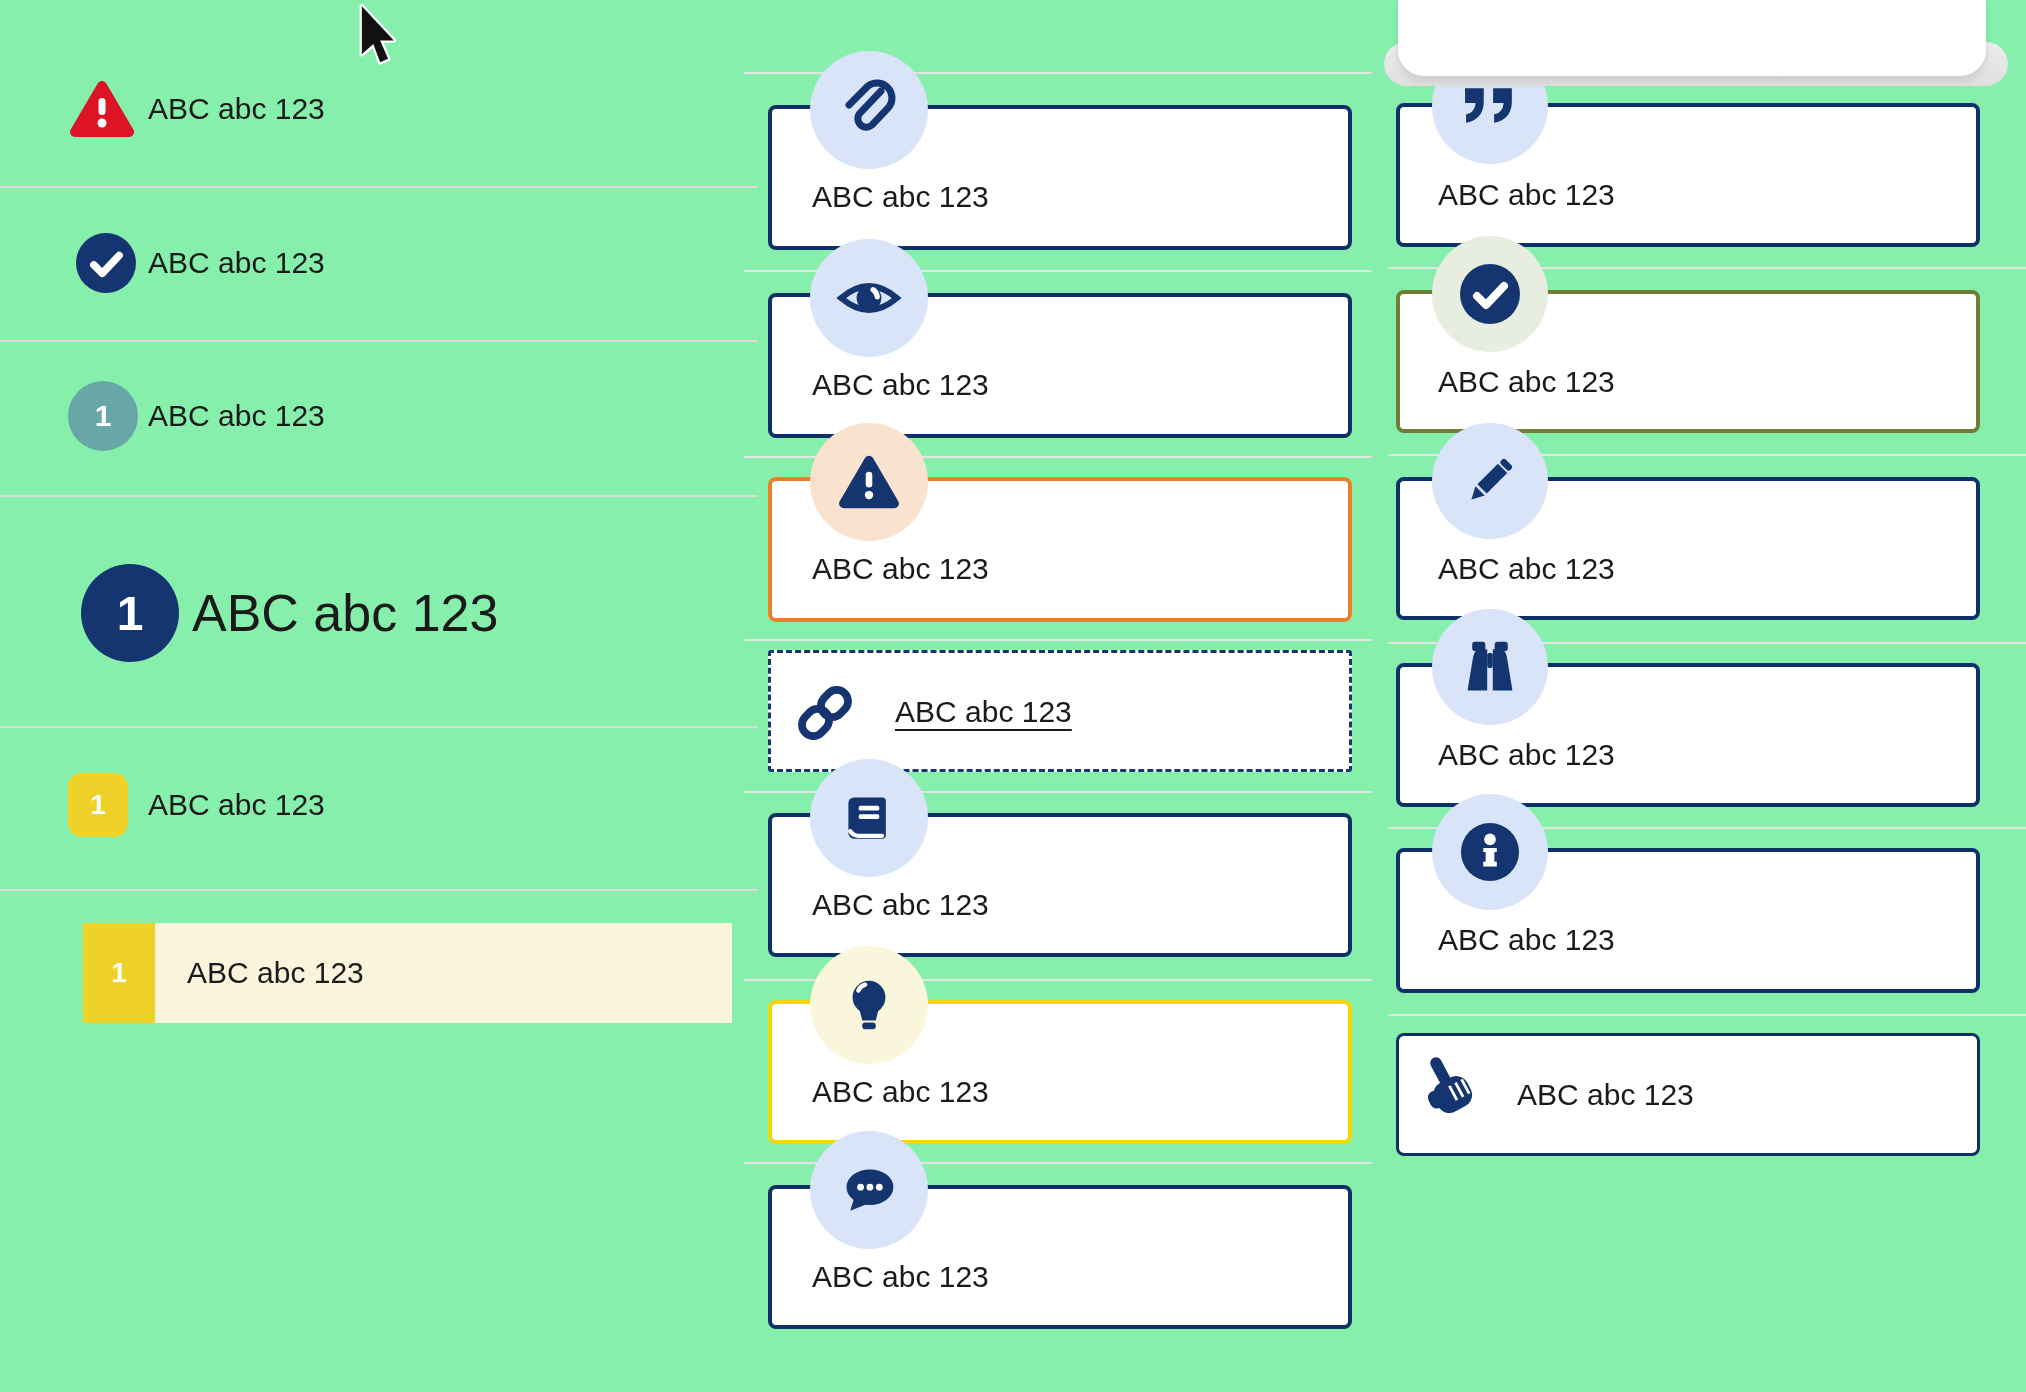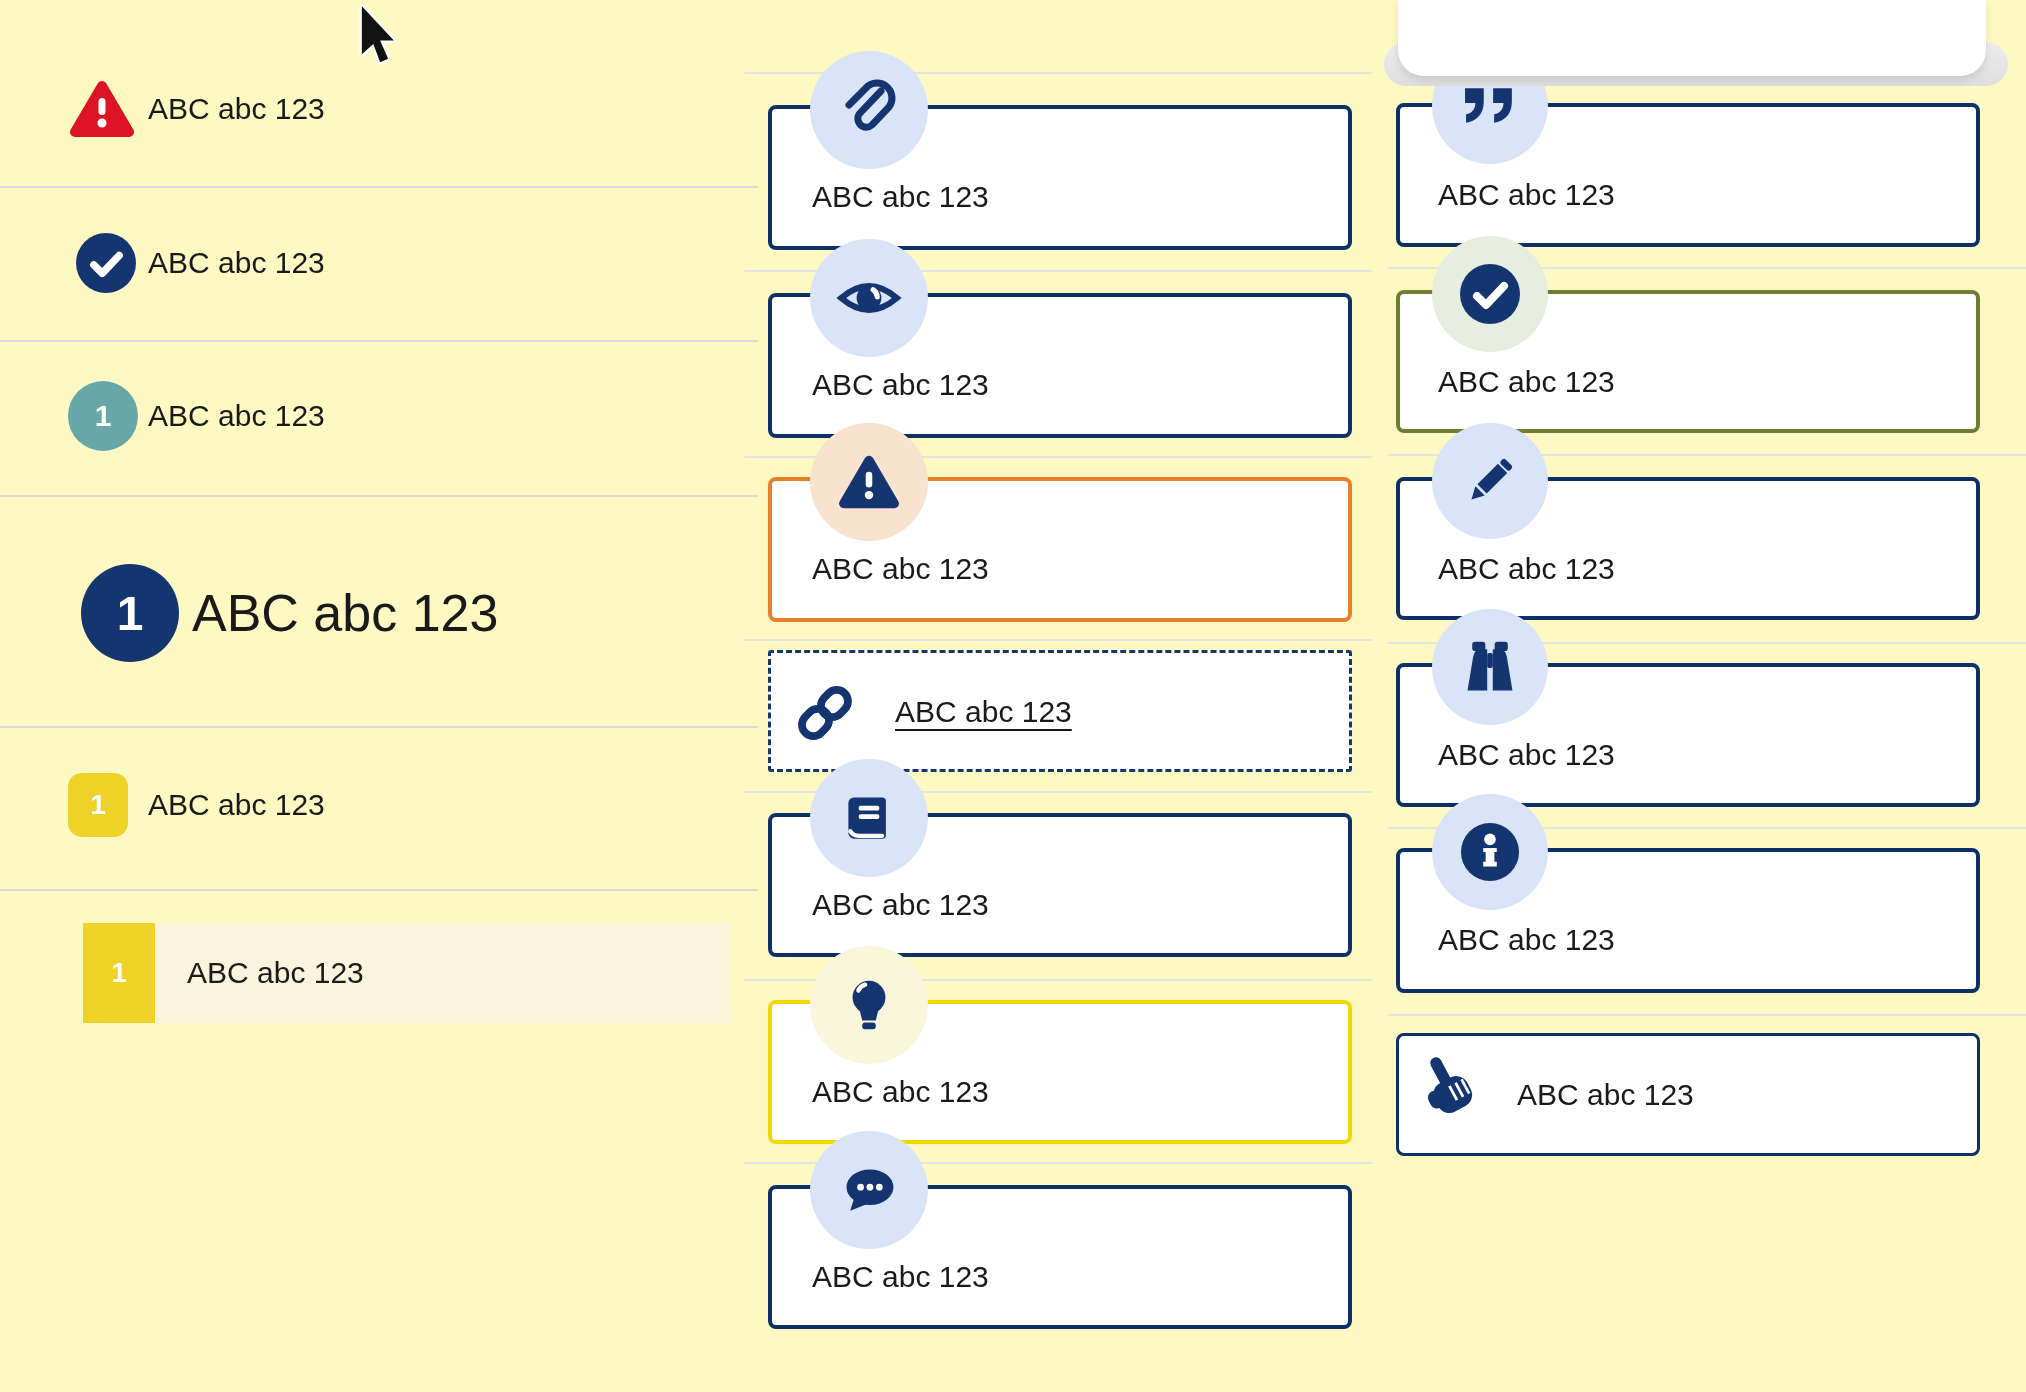--- a/index.html
+++ b/index.html
@@ -1,16 +1,16 @@
 <!DOCTYPE html>
 <html><head>
 <meta charset="utf-8">
 <style>
   html,body{margin:0;padding:0;background:#fff;}
-  #canvas{position:relative;width:2026px;height:1392px;overflow:hidden;background:#fef9c3;
+  #canvas{position:relative;width:2026px;height:1392px;overflow:hidden;background:#86efac;
     font-family:"Liberation Sans","DejaVu Sans",sans-serif;color:#1a1a1a;}
   .abs{position:absolute;}
   .divider{position:absolute;height:2px;background:#dbdbdb;}
   .divider.light{background:#e4e4e4;}
   .row-label{position:absolute;font-size:30px;line-height:42px;height:42px;color:#1a1a1a;white-space:nowrap;}
   .big-label{position:absolute;font-size:52px;line-height:72px;height:72px;color:#1a1a1a;white-space:nowrap;}
   .circle{position:absolute;border-radius:50%;display:flex;align-items:center;justify-content:center;}
   .badge-num{color:#fff;font-weight:bold;}
   .callout{position:absolute;box-sizing:border-box;background:#fff;border-radius:8px;}
   .callout.navy{border:4px solid #0d3166;}

